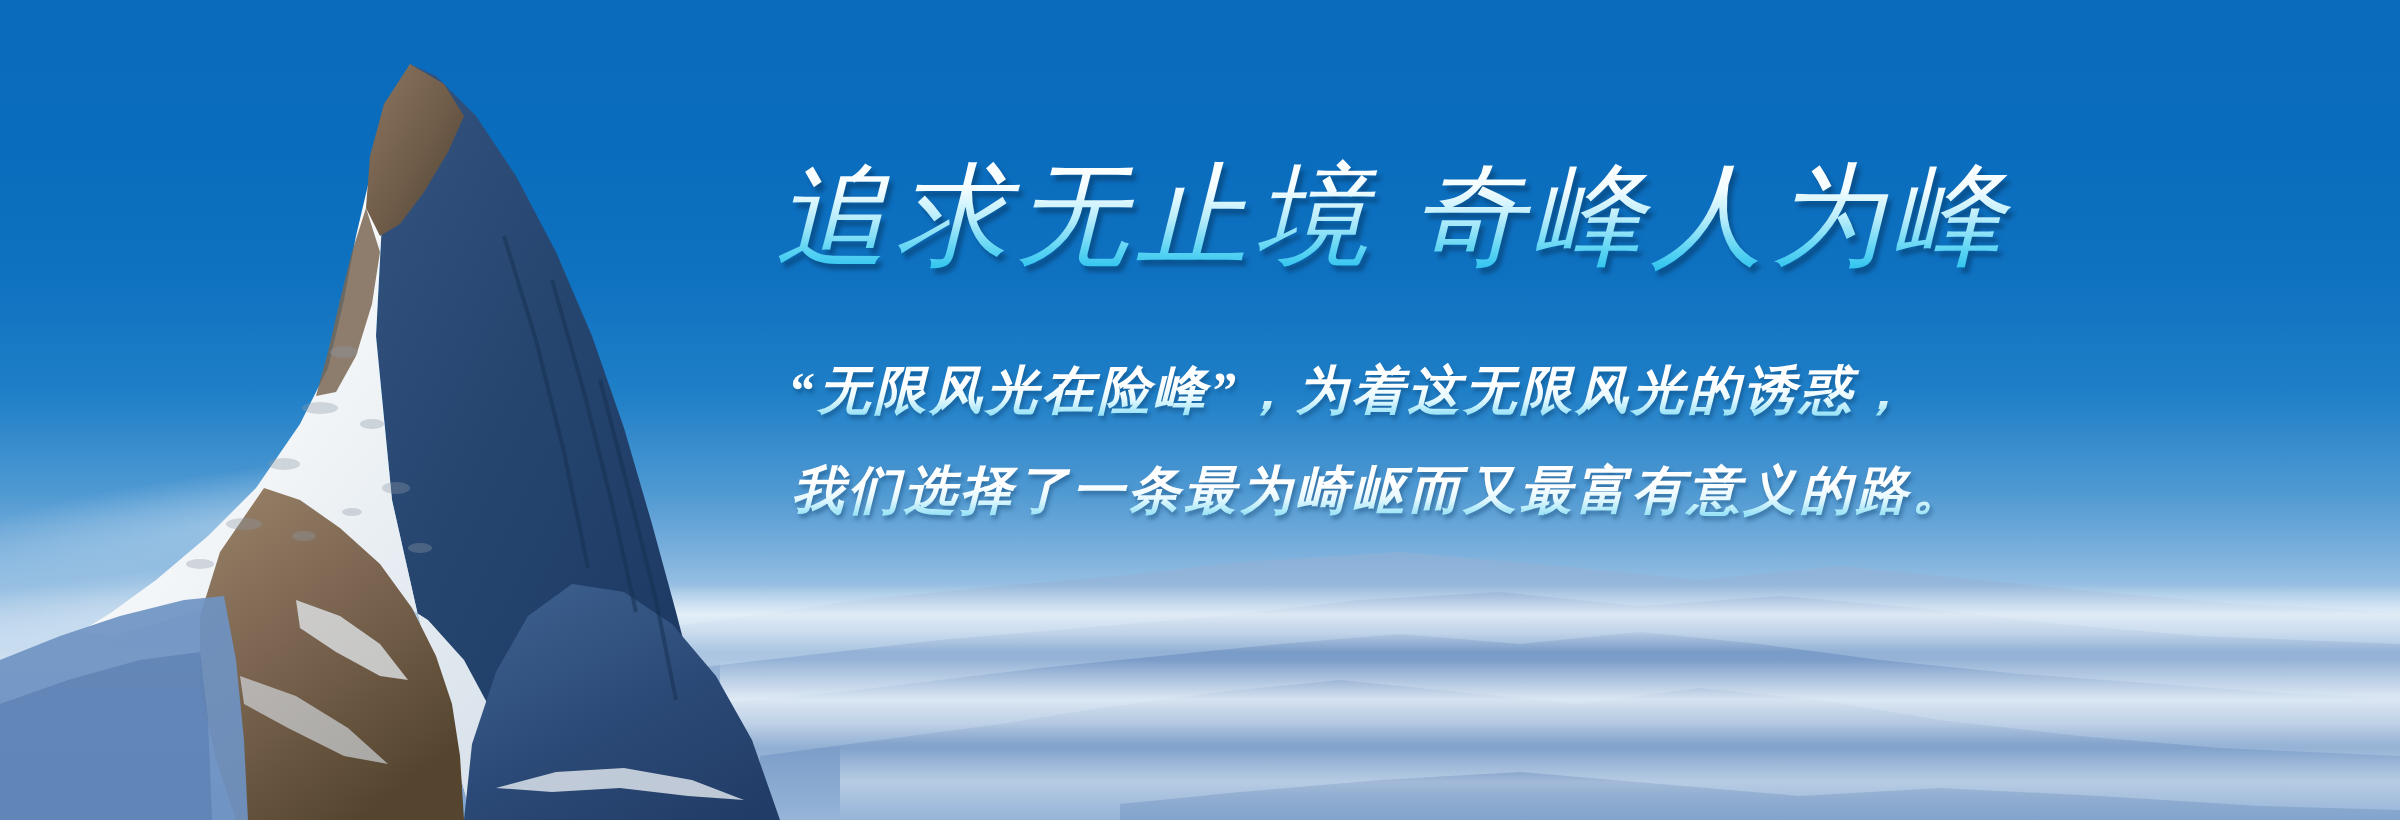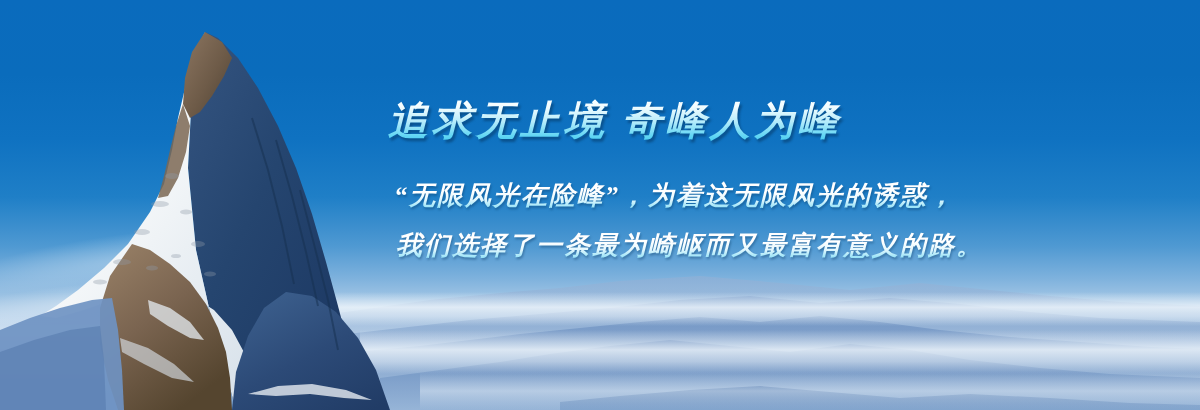--- a/index.html
+++ b/index.html
@@ -98,26 +98,26 @@
     position: absolute;
     left: 380px;
     top: 0;
     width: 660px;
     height: 410px;
   }
 
   .headline {
     position: absolute;
     left: 8px;
-    top: 90px;
+    top: 78px;
     width: 640px;
     font-family: "Liberation Serif", serif;
-    font-size: 40px;
+    font-size: 56px;
     line-height: 62px;
-    font-weight: 700;
+    font-weight: 400;
     font-style: italic;
     letter-spacing: 4px;
     white-space: nowrap;
     background: linear-gradient(to bottom,
         #ffffff 0%,
         #f4fdff 26%,
         #b9edfb 50%,
         #62d6f4 74%,
         #2ec3ef 92%,
         #16b2e6 100%);

